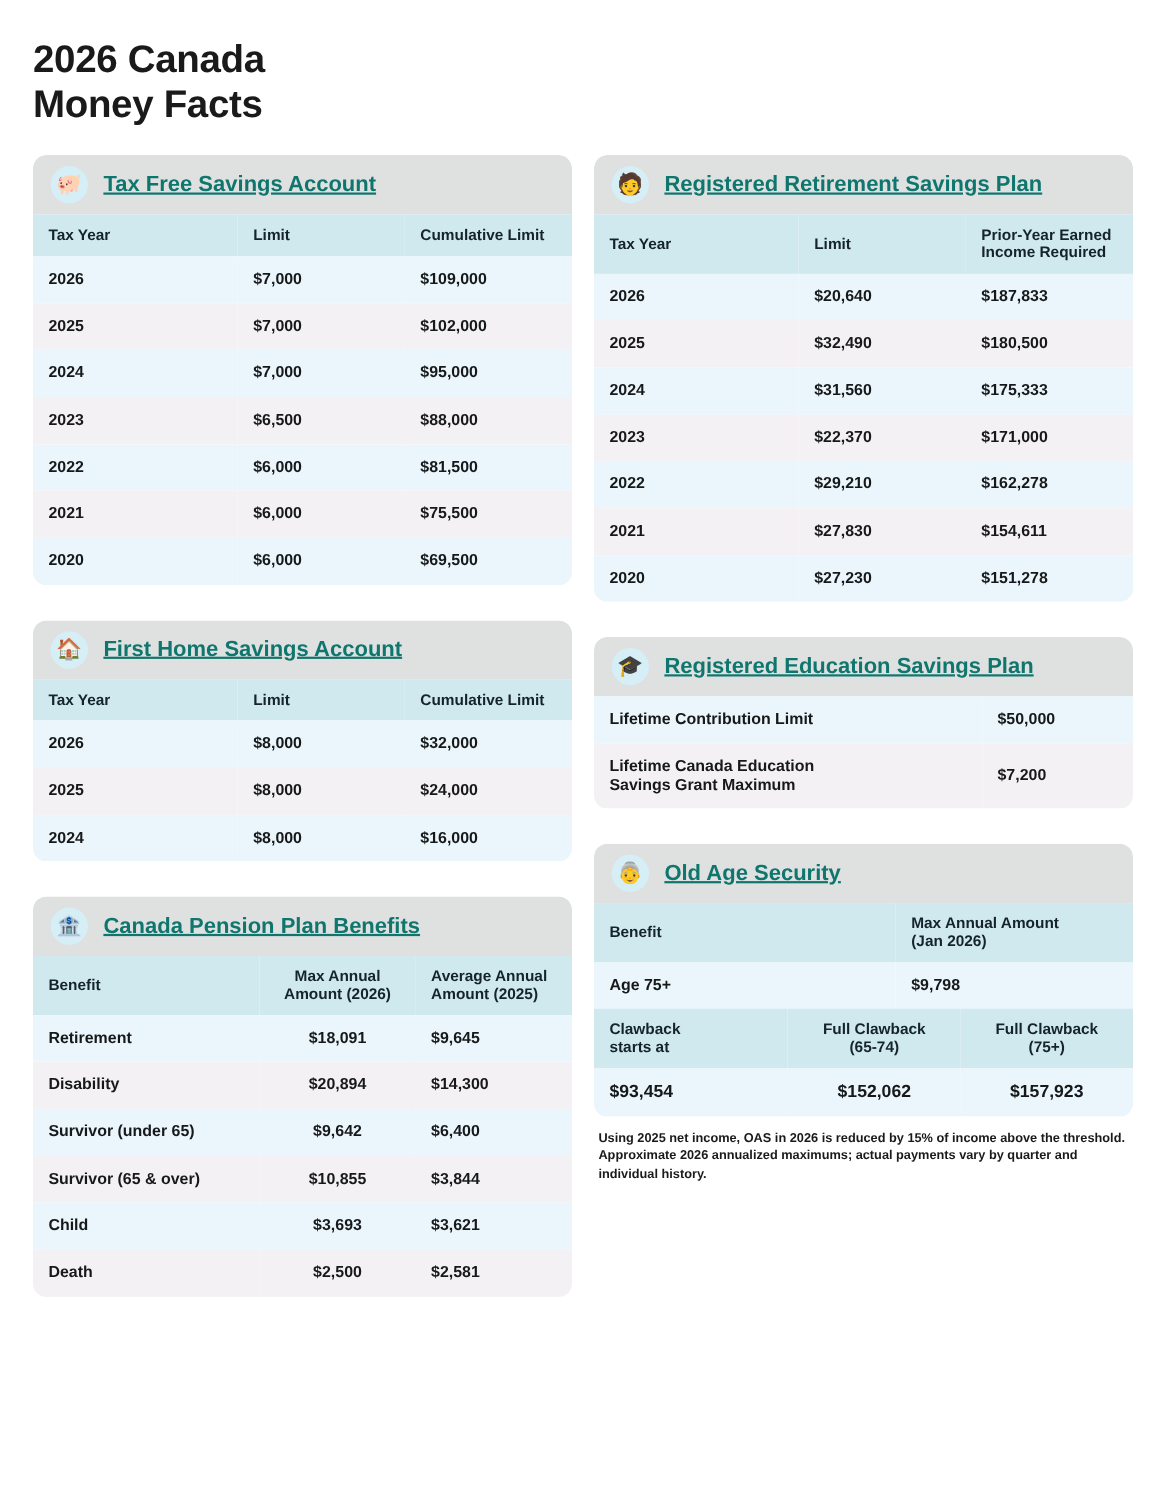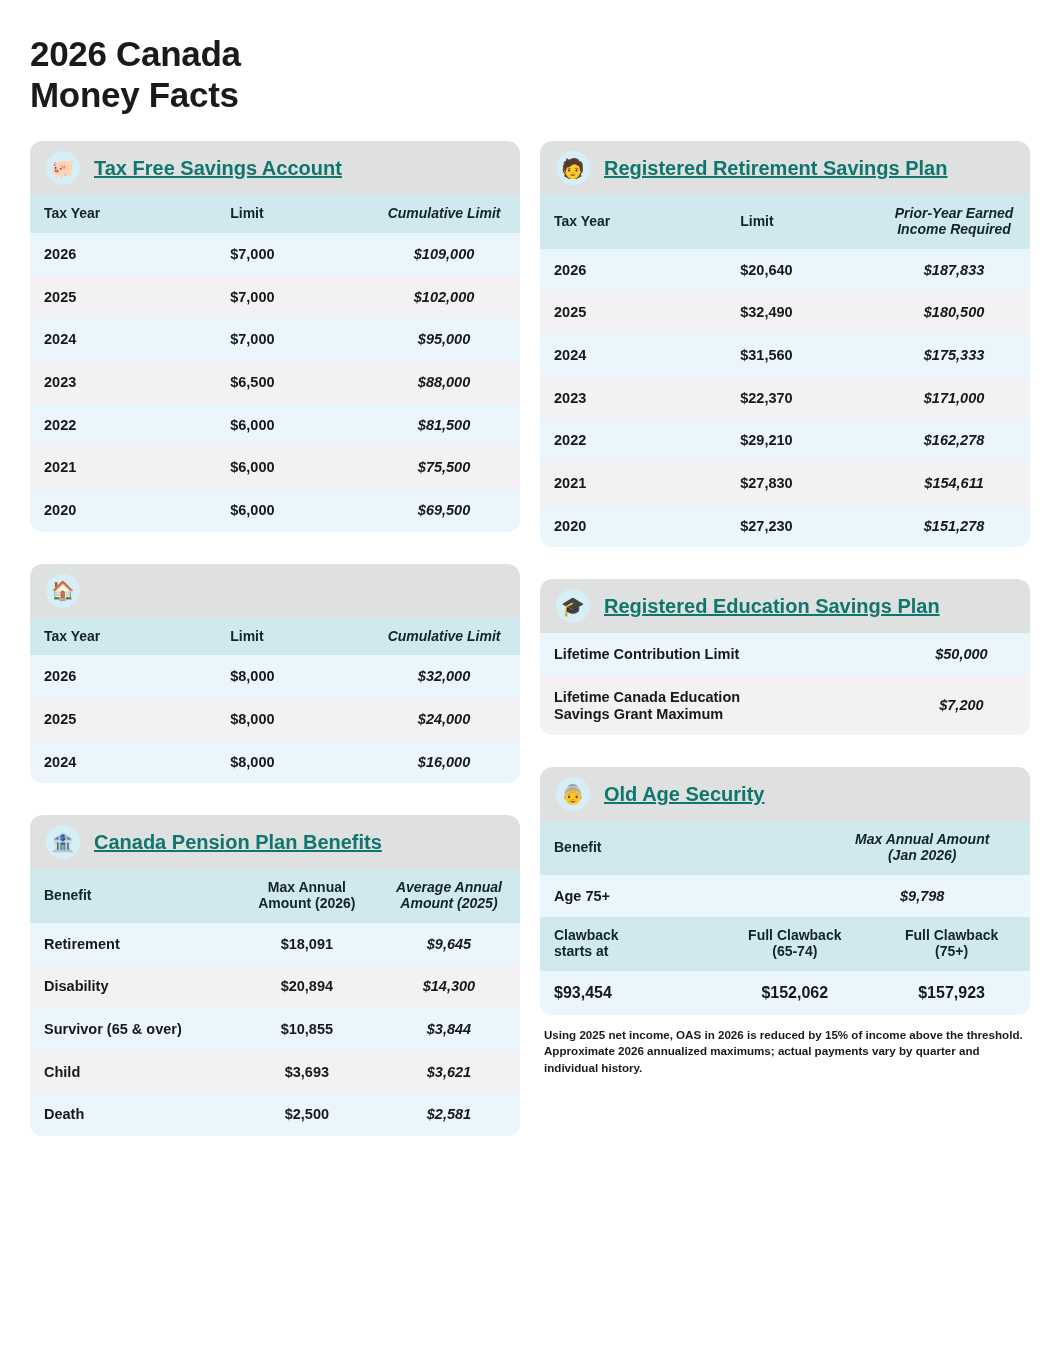--- a/index.html
+++ b/index.html
@@ -86,21 +86,21 @@
   tbody td {
     font-size: 14.5px;
     font-weight: bold;
     color: #16181a;
     padding: 13px 14px;
     text-align: left;
     line-height: 1.15;
   }
   tbody tr:nth-child(odd) td { background: #eaf6fb; }
   tbody tr:nth-child(even) td { background: #f4f1f4; }
-  .ralign { text-align: center; font-style: italic; }
+  .ralign { text-align: left; }
   .calign { text-align: center; }
 
   
   .c-year { width: 38%; }
   .c-limit { width: 31%; }
   .c-cum { width: 31%; }
 
   
   .cpp-benefit { width: 42%; }
   .cpp-max { width: 29%; }
@@ -192,20 +192,21 @@
               <td>$6,000</td>
               <td class="ralign">$69,500</td>
             </tr>
           </tbody>
         </table>
       </div>
 
       <div class="card">
         <div class="card-header">
           <span class="icon-badge">🏠</span>
+          <span class="card-title">First Home Savings Account</span>
         </div>
         <table>
           <thead>
             <tr>
               <th class="c-year">Tax Year</th>
               <th class="c-limit">Limit</th>
               <th class="c-cum ralign">Cumulative Limit</th>
             </tr>
           </thead>
           <tbody>
@@ -246,20 +247,25 @@
           <tbody>
             <tr>
               <td>Retirement</td>
               <td class="calign">$18,091</td>
               <td class="ralign">$9,645</td>
             </tr>
             <tr>
               <td>Disability</td>
               <td class="calign">$20,894</td>
               <td class="ralign">$14,300</td>
+            </tr>
+            <tr>
+              <td>Survivor (under 65)</td>
+              <td class="calign">$9,642</td>
+              <td class="ralign">$6,400</td>
             </tr>
             <tr>
               <td>Survivor (65 &amp; over)</td>
               <td class="calign">$10,855</td>
               <td class="ralign">$3,844</td>
             </tr>
             <tr>
               <td>Child</td>
               <td class="calign">$3,693</td>
               <td class="ralign">$3,621</td>

